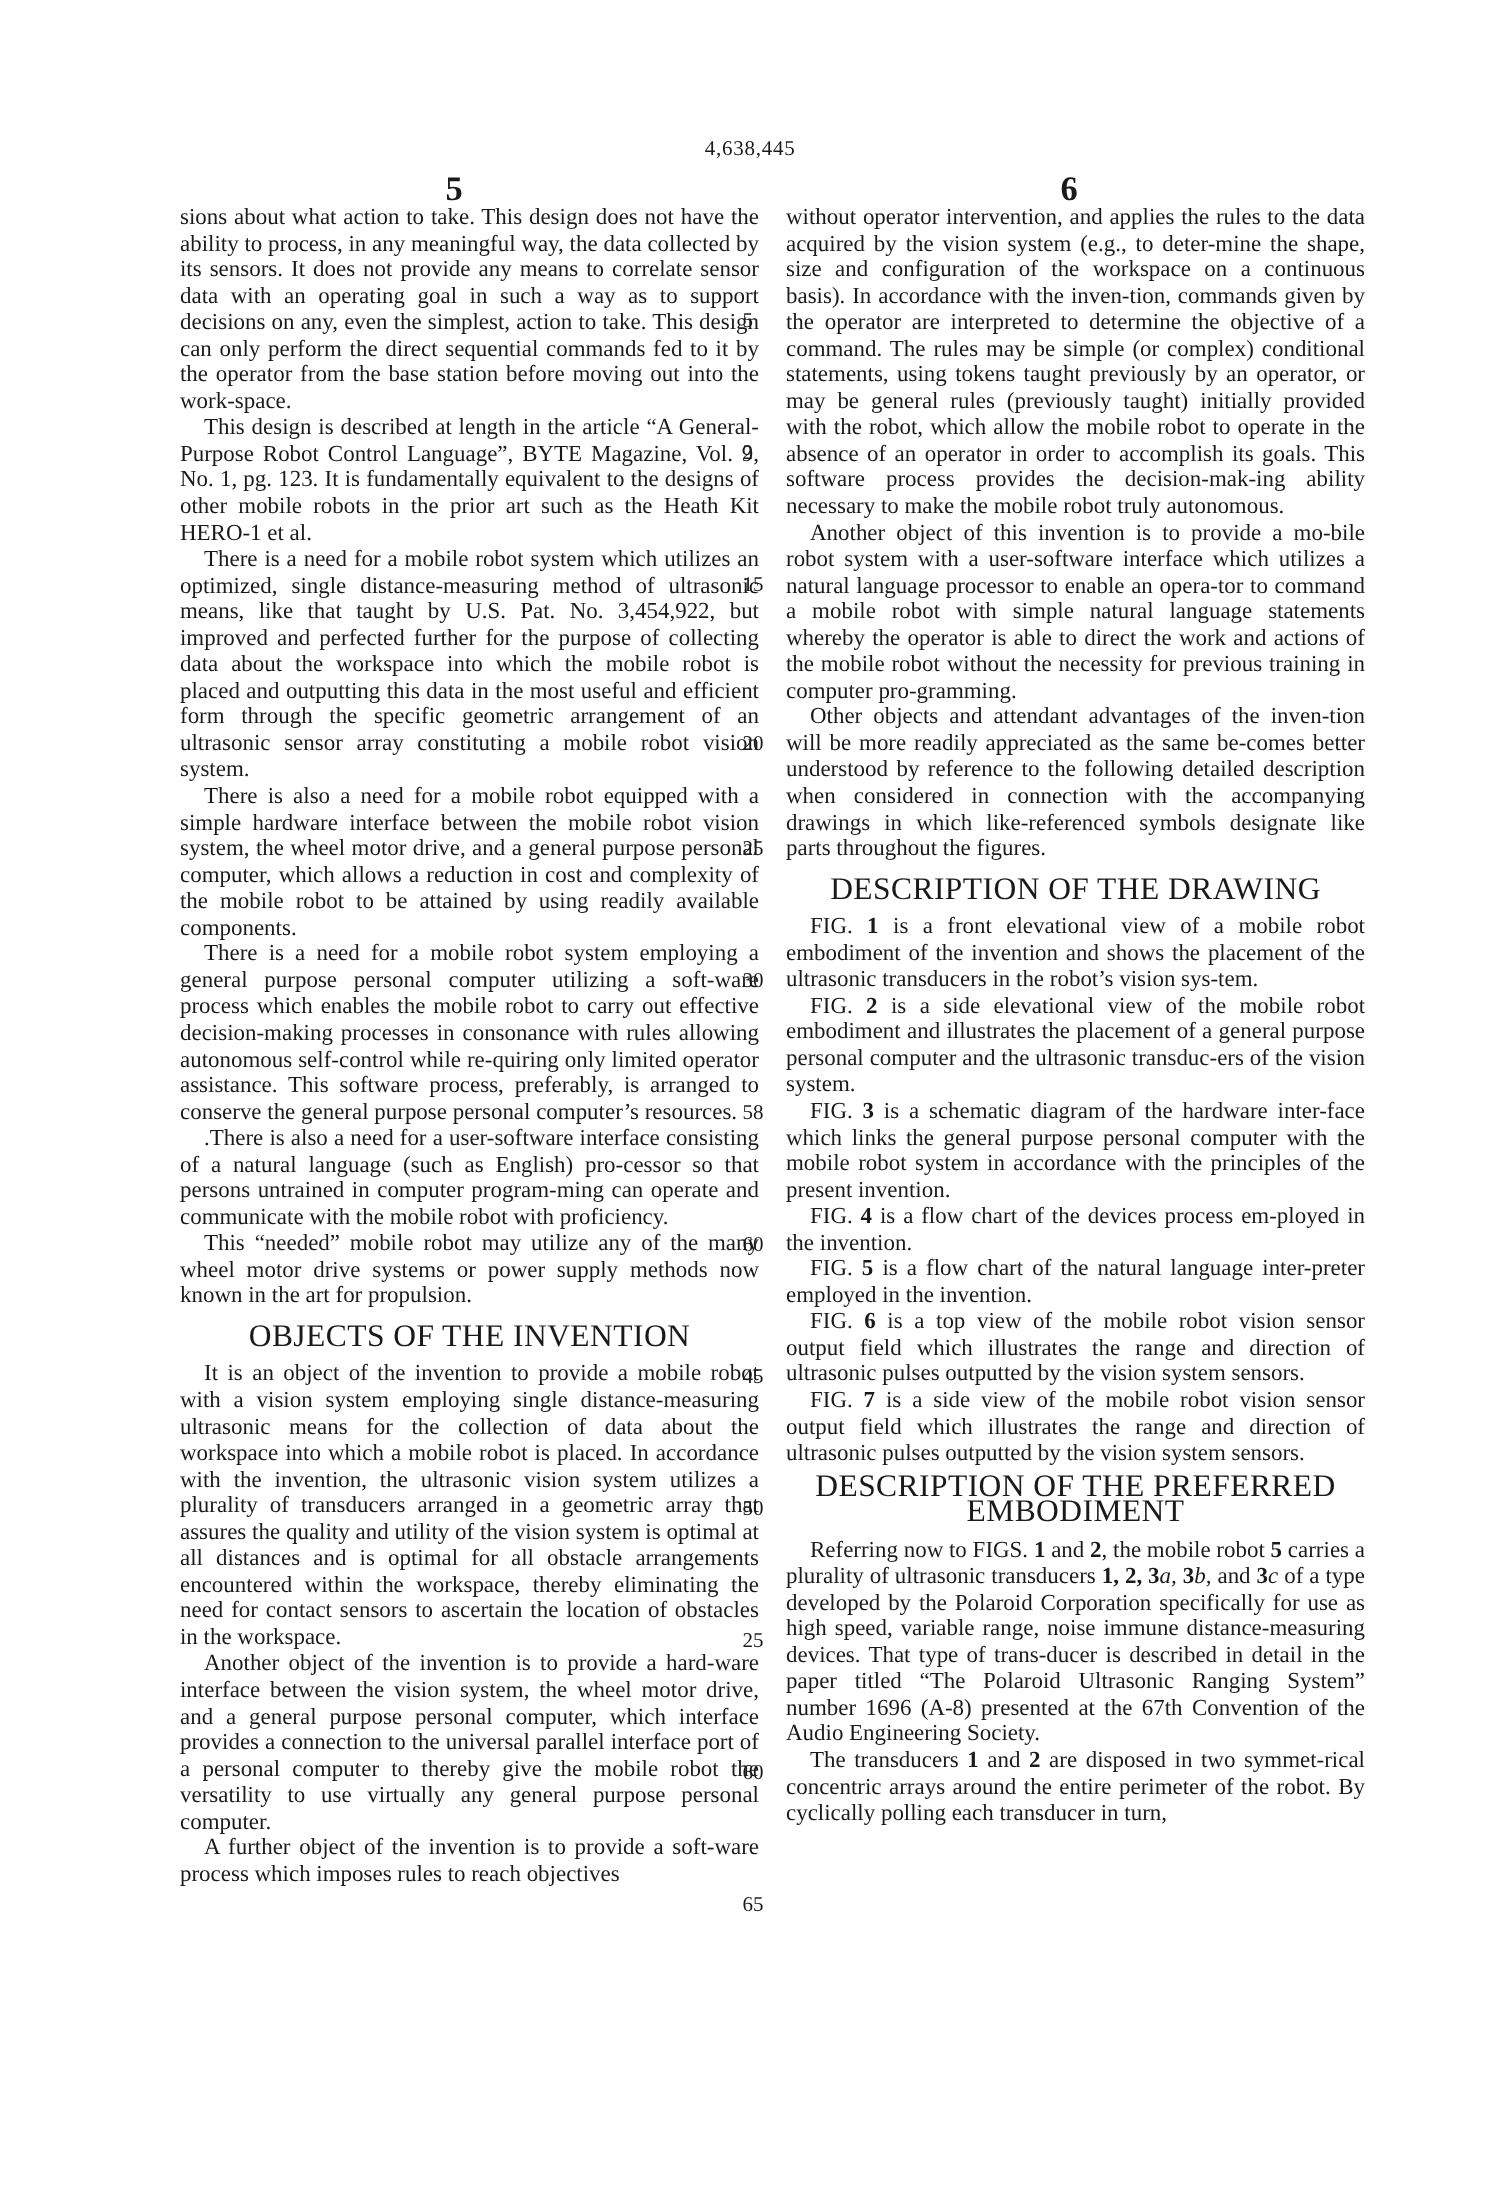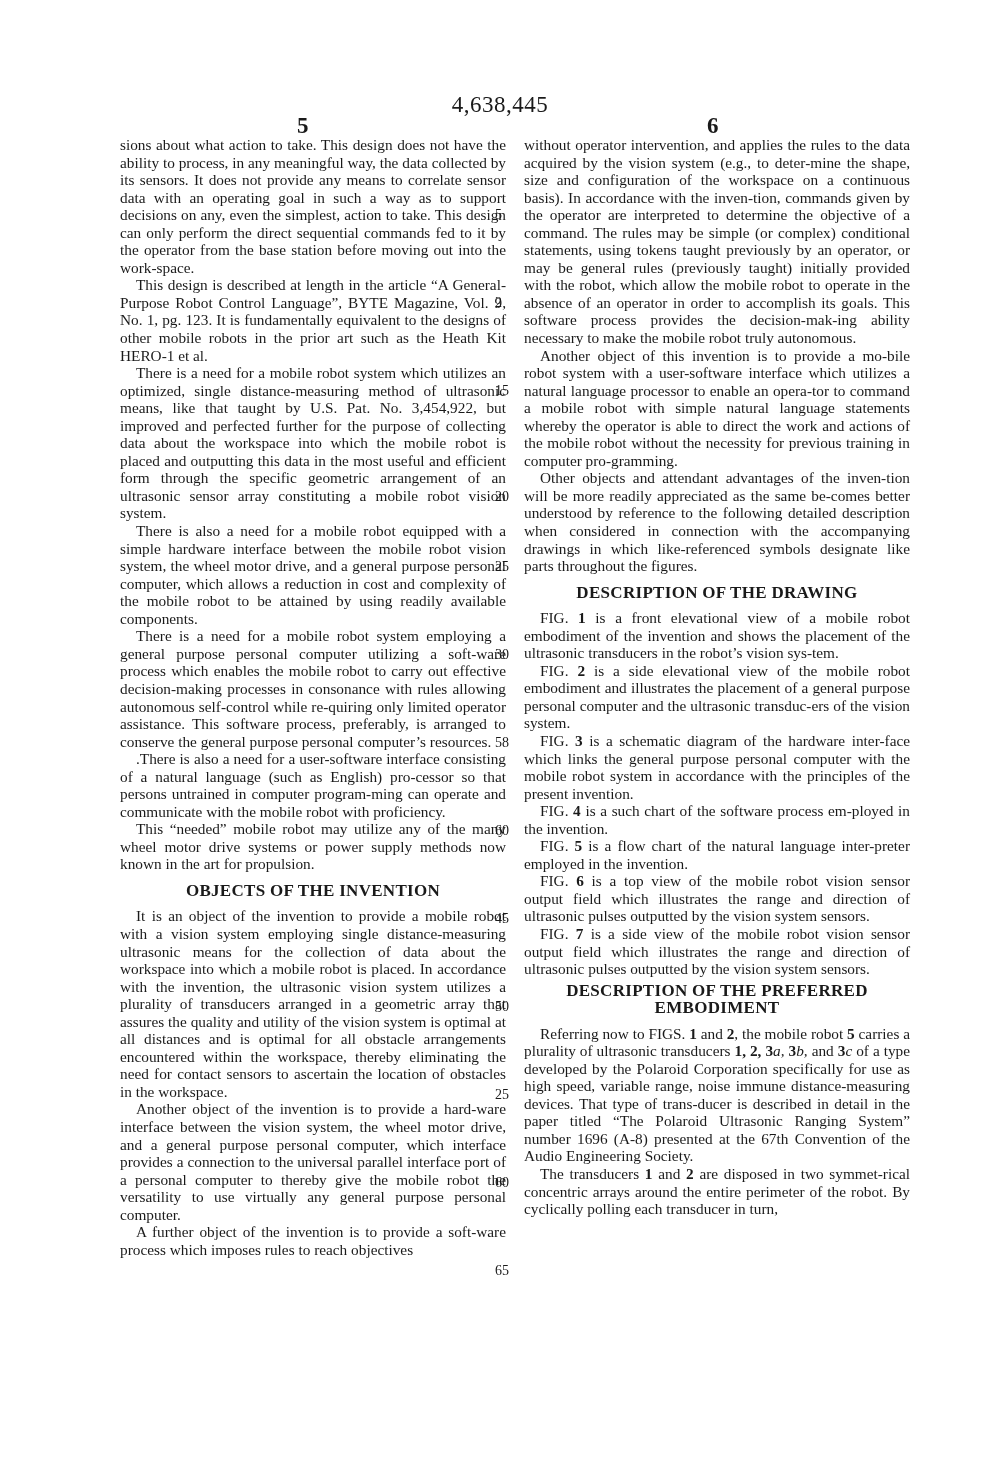--- a/index.html
+++ b/index.html
@@ -3,38 +3,38 @@
 <meta charset="utf-8">
 <style>
   html, body { margin: 0; padding: 0; background: #ffffff; }
   body {
     width: 1000px; height: 1469px; position: relative; overflow: hidden;
     font-family: "Liberation Serif", "DejaVu Serif", serif;
     color: #1a1a1a;
   }
   .patent-number {
     position: absolute; top: 92px; left: 0; width: 1000px; text-align: center;
-    font-size: 23px; letter-spacing: 0.5px;
+    font-size: 14px; letter-spacing: 0.5px;
   }
   .col-num {
     position: absolute; top: 113px; font-size: 23px; font-weight: bold;
   }
   .col-num.left { left: 297px; }
   .col-num.right { left: 707px; }
   .col {
     position: absolute; top: 136px; width: 386px;
     font-size: 15.3px; line-height: 17.55px; text-align: justify;
   }
   .col.left { left: 120px; }
   .col.right { left: 524px; }
   .col p { margin: 0; text-indent: 0; }
   .col p.ind { text-indent: 16px; }
   .col p.cont { text-indent: 0; }
   .col h2 {
-    font-size: 17px; font-weight: bold; text-align: center;
+    font-size: 21px; font-weight: normal; text-align: center;
     margin: 9px 0 8px 0; line-height: 17.5px; letter-spacing: 0.3px;
   }
   .line-nums {
     position: absolute; top: 136px; left: 495px; width: 30px;
     font-size: 14px; line-height: 17.55px;
   }
   .line-nums span { position: absolute; left: 0; }
   b.ref { font-weight: bold; }
 </style>
 </head>
@@ -75,20 +75,20 @@
 </div>
 
 <div class="col right">
   <p class="cont">without operator intervention, and applies the rules to the data acquired by the vision system (e.g., to deter-mine the shape, size and configuration of the workspace on a continuous basis). In accordance with the inven-tion, commands given by the operator are interpreted to determine the objective of a command. The rules may be simple (or complex) conditional statements, using tokens taught previously by an operator, or may be general rules (previously taught) initially provided with the robot, which allow the mobile robot to operate in the absence of an operator in order to accomplish its goals. This software process provides the decision-mak-ing ability necessary to make the mobile robot truly autonomous.</p>
   <p class="ind">Another object of this invention is to provide a mo-bile robot system with a user-software interface which utilizes a natural language processor to enable an opera-tor to command a mobile robot with simple natural language statements whereby the operator is able to direct the work and actions of the mobile robot without the necessity for previous training in computer pro-gramming.</p>
   <p class="ind">Other objects and attendant advantages of the inven-tion will be more readily appreciated as the same be-comes better understood by reference to the following detailed description when considered in connection with the accompanying drawings in which like-referenced symbols designate like parts throughout the figures.</p>
   <h2>DESCRIPTION OF THE DRAWING</h2>
   <p class="ind"><span>FIG. </span><b class="ref">1</b><span> is a front elevational view of a mobile robot embodiment of the invention and shows the placement of the ultrasonic transducers in the robot’s vision sys-tem.</span></p>
   <p class="ind"><span>FIG. </span><b class="ref">2</b><span> is a side elevational view of the mobile robot embodiment and illustrates the placement of a general purpose personal computer and the ultrasonic transduc-ers of the vision system.</span></p>
   <p class="ind"><span>FIG. </span><b class="ref">3</b><span> is a schematic diagram of the hardware inter-face which links the general purpose personal computer with the mobile robot system in accordance with the principles of the present invention.</span></p>
-  <p class="ind"><span>FIG. </span><b class="ref">4</b><span> is a such chart of the software process em-ployed in the invention.</span></p>
+  <p class="ind"><span>FIG. </span><b class="ref">4</b><span> is a flow chart of the devices process em-ployed in the invention.</span></p>
   <p class="ind"><span>FIG. </span><b class="ref">5</b><span> is a flow chart of the natural language inter-preter employed in the invention.</span></p>
   <p class="ind"><span>FIG. </span><b class="ref">6</b><span> is a top view of the mobile robot vision sensor output field which illustrates the range and direction of ultrasonic pulses outputted by the vision system sensors.</span></p>
   <p class="ind"><span>FIG. </span><b class="ref">7</b><span> is a side view of the mobile robot vision sensor output field which illustrates the range and direction of ultrasonic pulses outputted by the vision system sensors.</span></p>
   <h2 style="margin-top:4px"><span>DESCRIPTION OF THE PREFERRED</span><br><span>EMBODIMENT</span></h2>
   <p class="ind"><span>Referring now to FIGS. </span><b class="ref">1</b><span> and </span><b class="ref">2</b><span>, the mobile robot </span><b class="ref">5</b><span> carries a plurality of ultrasonic transducers </span><b class="ref">1, 2, 3</b><i>a, </i><b class="ref">3</b><i>b,</i><span> and </span><b class="ref">3</b><i>c</i><span> of a type developed by the Polaroid Corporation specifically for use as high speed, variable range, noise immune distance-measuring devices. That type of trans-ducer is described in detail in the paper titled “The Polaroid Ultrasonic Ranging System” number 1696 (A-8) presented at the 67th Convention of the Audio Engineering Society.</span></p>
   <p class="ind"><span>The transducers </span><b class="ref">1</b><span> and </span><b class="ref">2</b><span> are disposed in two symmet-rical concentric arrays around the entire perimeter of the robot. By cyclically polling each transducer in turn,</span></p>
 </div>
 
 </body></html>

